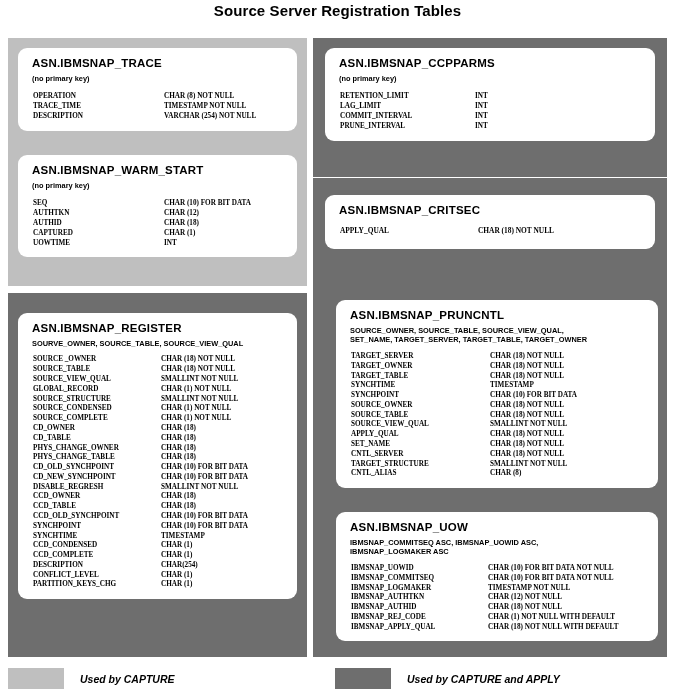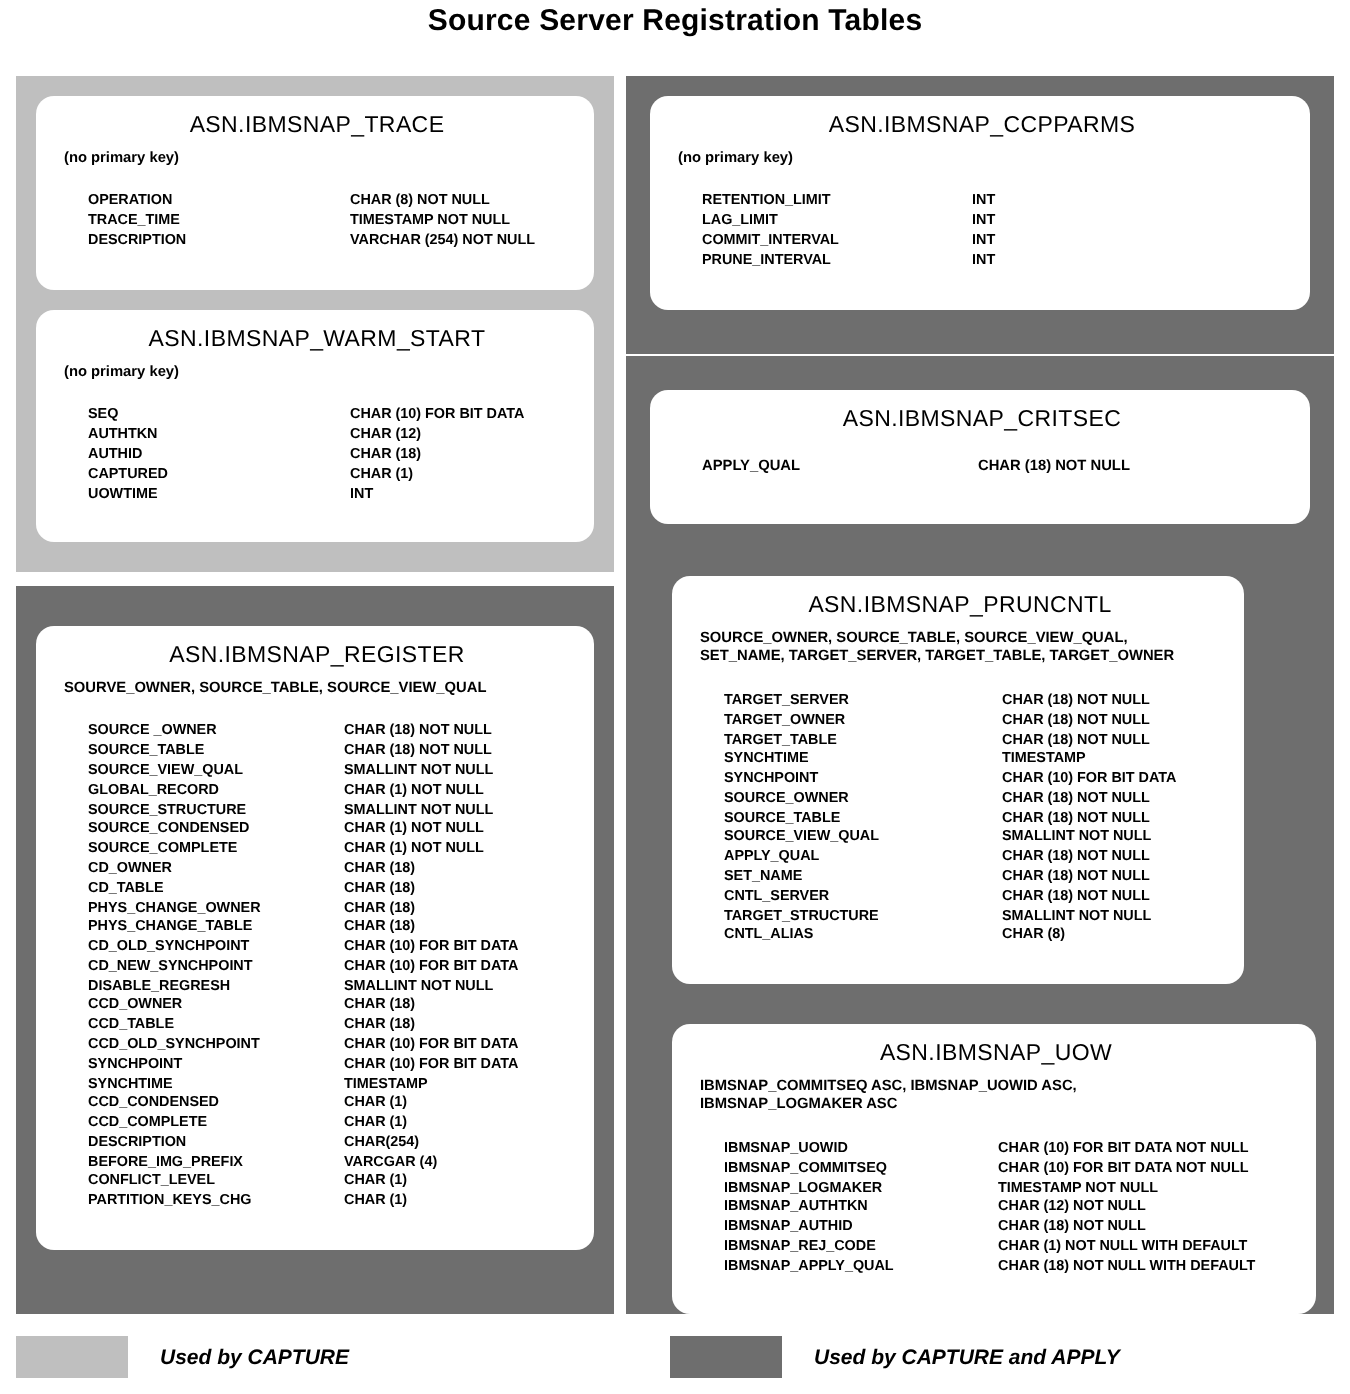--- a/index.html
+++ b/index.html
@@ -46,39 +46,39 @@
   
   .card {
     position: absolute;
     background: #ffffff;
     border-radius: 9px;
     box-sizing: border-box;
     padding: 9px 12px 8px 14px;
   }
   .card-title {
     font-size: 11.5px;
-    font-weight: normal;
+    font-weight: bold;
     letter-spacing: 0.2px;
     margin: 0 0 5px 0;
     white-space: nowrap;
-    text-align: center;
   }
   .card-key {
     font-size: 7.4px;
     font-weight: bold;
     margin: 0 0 7px 0;
     line-height: 1.28;
   }
   .card-key.nokey {
     margin-bottom: 9px;
   }
   .cols {
-    margin: 12px;
+    margin: 1px;
     padding: 0;
     list-style: none;
+    font-family: Liberation Serif, serif;
   }
   .col-row {
     display: flex;
     font-size: 7.2px;
     font-weight: bold;
     line-height: 1.36;
     white-space: nowrap;
   }
   .col-name {
     flex: 0 0 auto;
@@ -93,21 +93,21 @@
   #card-ccpparms  .col-name { width: 135px; }
   #card-critsec   .col-name { width: 138px; }
   #card-pruncntl  .col-name { width: 139px; }
   #card-register  .col-name { width: 128px; }
   #card-uow       .col-name { width: 137px; }
 
   #card-trace     { left: 18px;  top: 48px;  width: 279px; }
   #card-warmstart { left: 18px;  top: 155px; width: 279px; }
   #card-ccpparms  { left: 325px; top: 48px;  width: 330px; }
   #card-critsec   { left: 325px; top: 195px; width: 330px; padding-bottom: 12px; }
-  #card-pruncntl  { left: 336px; top: 288px; width: 286px; }
+  #card-pruncntl  { left: 336px; top: 300px; width: 322px; }
   #card-register  { left: 18px;  top: 313px; width: 279px; }
   #card-uow       { left: 336px; top: 512px; width: 322px; }
 
   #card-critsec .card-title { margin-bottom: 10px; }
   #card-critsec .col-row { font-size: 7.4px; }
 
   
   #legend {
     position: absolute;
     left: 0;
@@ -367,24 +367,20 @@
         <span class="col-name">CCD_CONDENSED</span>
         <span class="col-type">CHAR (1)</span>
       </li>
       <li class="col-row">
         <span class="col-name">CCD_COMPLETE</span>
         <span class="col-type">CHAR (1)</span>
       </li>
       <li class="col-row">
         <span class="col-name">DESCRIPTION</span>
         <span class="col-type">CHAR(254)</span>
-      </li>
-      <li class="col-row">
-        <span class="col-name">BEFORE_IMG_PREFIX</span>
-        <span class="col-type">VARCGAR (4)</span>
       </li>
       <li class="col-row">
         <span class="col-name">CONFLICT_LEVEL</span>
         <span class="col-type">CHAR (1)</span>
       </li>
       <li class="col-row">
         <span class="col-name">PARTITION_KEYS_CHG</span>
         <span class="col-type">CHAR (1)</span>
       </li>
     </ul>

